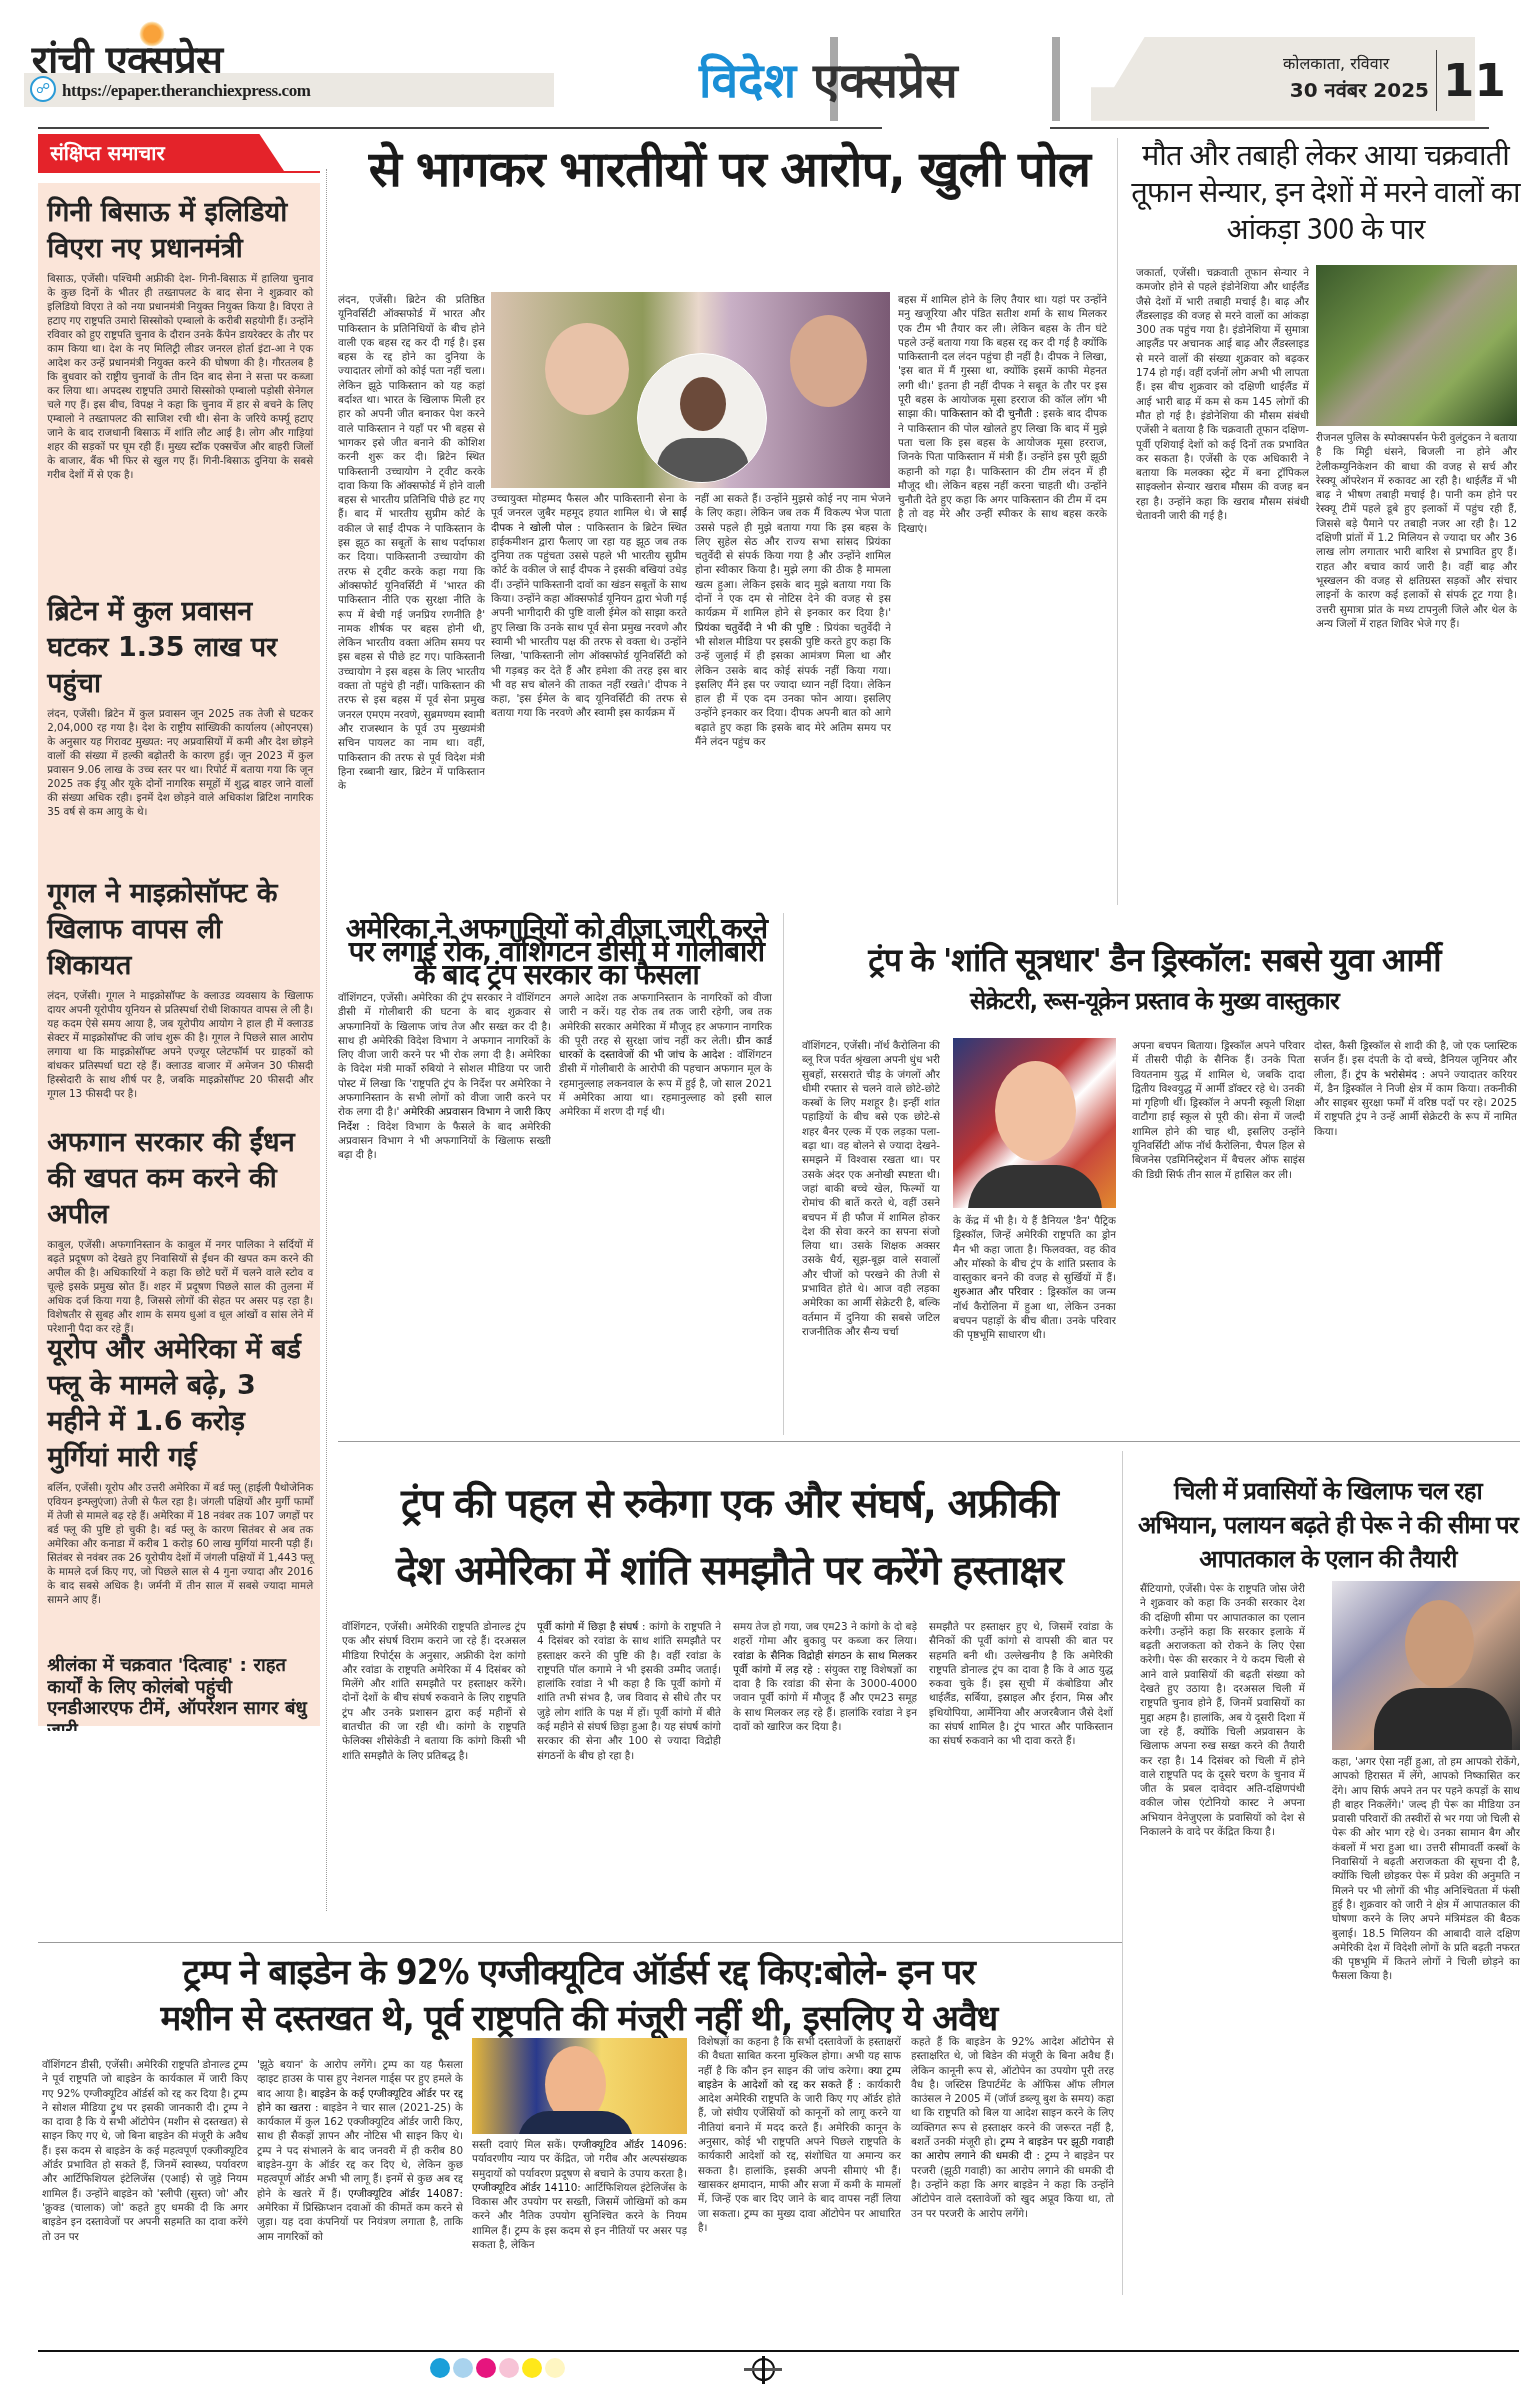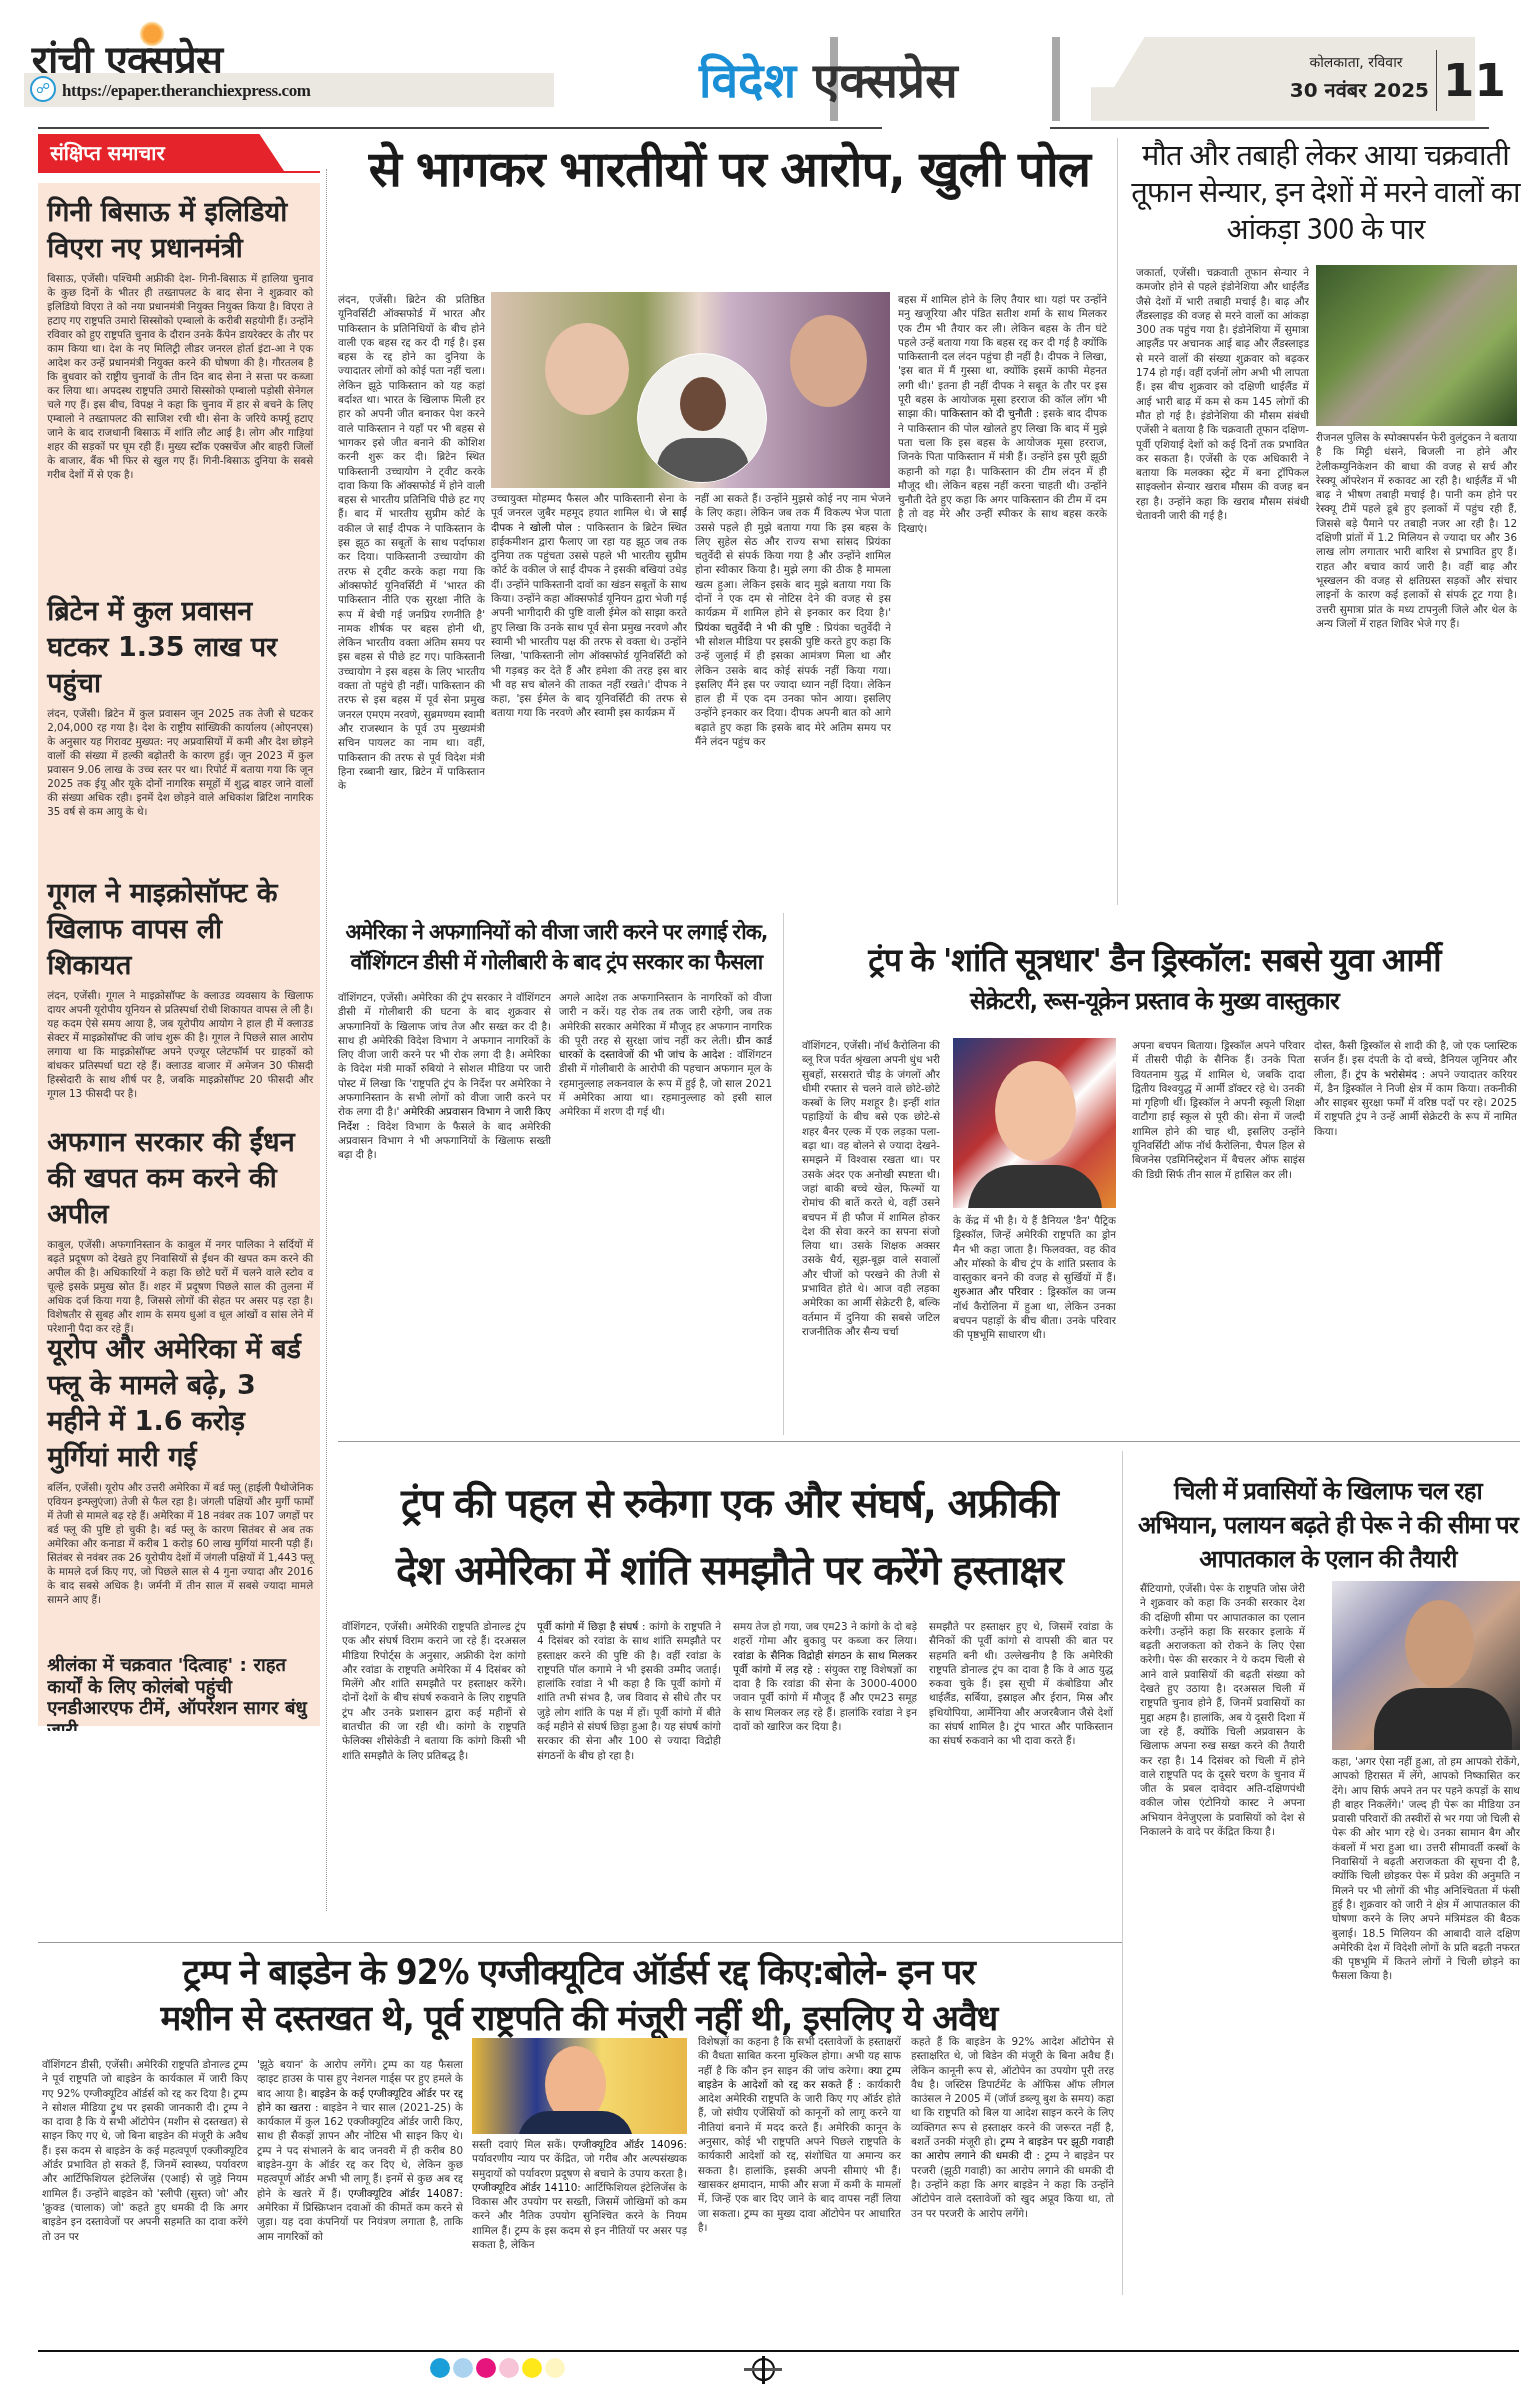--- a/index.html
+++ b/index.html
@@ -12,21 +12,21 @@
 .brand-name{font-family:"DejaVu Serif",serif;font-weight:bold;font-size:40px;color:#222;position:absolute;left:7.7px;top:0;letter-spacing:-0.8px}
 .sun{position:absolute;left:115px;top:-9.2px;width:26px;height:26px;border-radius:50%;background:radial-gradient(circle,#f9a23a 45%,#fbd08a 60%,transparent 70%)}
 .brand-url-bar{position:absolute;left:0;top:58px;width:530px;height:34px;background:#ebe8e2}
 .brand-url{position:absolute;left:38px;top:66px;font-family:Liberation Serif, serif;font-weight:bold;font-size:17px;color:#222;letter-spacing:-0.4px}
 .url-icon{position:absolute;left:6.1px;top:61px;width:26px;height:26px;border-radius:50%;border:2.3px solid #2a9bd7;background:#fff;color:#2a9bd7;font-size:14px;text-align:center;line-height:21.5px}
 .sep-bar{position:absolute;top:21.5px;width:7.7px;height:84px;background:#a8a8a8}
 .section-title{position:absolute;left:675px;top:31px;font-family:"DejaVu Serif",serif;font-weight:bold;font-size:48px}
 .section-title .a{color:#1a8fd6}
 .section-title .b{color:#333}
 .date-box{position:absolute;left:1067px;top:21.5px;width:384px;height:84px;background:#ebe8e2;clip-path:polygon(14% 0,100% 0,100% 100%,0 100%,0 60%,6% 60%)}
-.date-place{position:absolute;left:1259px;top:37px;font-size:14px;color:#222;text-align:center;width:146px}
+.date-place{position:absolute;left:1259px;top:37px;font-size:16px;color:#222;text-align:left;width:146px}
 .date-day{position:absolute;left:1228px;top:61px;font-size:20px;font-weight:bold;color:#222;text-align:right;width:177px}
 .page-num{position:absolute;left:1412px;top:35px;font-size:45px;font-weight:bold;color:#222;border-left:1.5px solid #444;padding-left:6.1px;line-height:61px}
 .rule{position:absolute;height:2.3px;background:#444}
 
 #briefs{left:38px;top:134px;width:282px;height:1608px}
 .brief-tag{position:absolute;left:0;top:0;width:246px;height:37px;background:#e4232a;clip-path:polygon(0 0,90% 0,100% 100%,0 100%);color:#fff;font-weight:bold;font-size:20px;padding:4.6px 12.3px}
 .brief-line{position:absolute;left:0;top:37px;width:282px;height:2.3px;background:#e4232a}
 .brief-bg{position:absolute;left:0;top:49px;width:282px;height:1543px;background:#fbe5d9}
 .brief{position:absolute;left:9.2px;width:266px}
 .brief h3{font-size:27px;line-height:36px;font-weight:bold;color:#222;margin-bottom:4.6px}
@@ -111,21 +111,21 @@
 <div class="dash-v" style="left:1117px;top:138px;height:767px;border-left:0.8px solid #ccc"></div>
 
 <div class="abs" style="left:1128px;top:137px;width:395px">
   <div class="hl" style="font-size:29px;line-height:37px;font-weight:normal">मौत और तबाही लेकर आया चक्रवाती तूफान सेन्यार, इन देशों में मरने वालों का आंकड़ा 300 के पार</div>
 </div>
 <div class="col" style="left:1136px;top:265px;width:173px;height:637px;overflow:hidden">जकार्ता, एजेंसी। चक्रवाती तूफान सेन्यार ने कमजोर होने से पहले इंडोनेशिया और थाईलैंड जैसे देशों में भारी तबाही मचाई है। बाढ़ और लैंडस्लाइड की वजह से मरने वालों का आंकड़ा 300 तक पहुंच गया है। इंडोनेशिया में सुमात्रा आइलैंड पर अचानक आई बाढ़ और लैंडस्लाइड से मरने वालों की संख्या शुक्रवार को बढ़कर 174 हो गई। वहीं दर्जनों लोग अभी भी लापता हैं। इस बीच शुक्रवार को दक्षिणी थाईलैंड में आई भारी बाढ़ में कम से कम 145 लोगों की मौत हो गई है। इंडोनेशिया की मौसम संबंधी एजेंसी ने बताया है कि चक्रवाती तूफान दक्षिण-पूर्वी एशियाई देशों को कई दिनों तक प्रभावित कर सकता है। एजेंसी के एक अधिकारी ने बताया कि मलक्का स्ट्रेट में बना ट्रॉपिकल साइक्लोन सेन्यार खराब मौसम की वजह बन रहा है। उन्होंने कहा कि खराब मौसम संबंधी चेतावनी जारी की गई है।</div>
 <div class="photo" style="left:1316px;top:265px;width:201px;height:161px;background:linear-gradient(135deg,#3b5a2c 0%,#6e8f45 35%,#a59a88 50%,#8caa5a 70%,#2e4a22 100%)"></div>
 <div class="col" style="left:1316px;top:430px;width:201px;height:472px;overflow:hidden">रीजनल पुलिस के स्पोक्सपर्सन फेरी वुलंटुकन ने बताया है कि मिट्टी धंसने, बिजली ना होने और टेलीकम्युनिकेशन की बाधा की वजह से सर्च और रेस्क्यू ऑपरेशन में रुकावट आ रही है। थाईलैंड में भी बाढ़ ने भीषण तबाही मचाई है। पानी कम होने पर रेस्क्यू टीमें पहले डूबे हुए इलाकों में पहुंच रही हैं, जिससे बड़े पैमाने पर तबाही नजर आ रही है। 12 दक्षिणी प्रांतों में 1.2 मिलियन से ज्यादा घर और 36 लाख लोग लगातार भारी बारिश से प्रभावित हुए हैं। राहत और बचाव कार्य जारी है। वहीं बाढ़ और भूस्खलन की वजह से क्षतिग्रस्त सड़कों और संचार लाइनों के कारण कई इलाकों से संपर्क टूट गया है। उत्तरी सुमात्रा प्रांत के मध्य टापनुली जिले और थेल के अन्य जिलों में राहत शिविर भेजे गए हैं।</div>
 
 <div class="abs" style="left:338px;top:917px;width:437px">
-  <div class="hl" style="font-size:21px;line-height:30px">अमेरिका ने अफगानियों को वीजा जारी करने पर लगाई रोक, वॉशिंगटन डीसी में गोलीबारी के बाद ट्रंप सरकार का फैसला</div>
+  <div class="hl" style="font-size:28px;line-height:23px">अमेरिका ने अफगानियों को वीजा जारी करने पर लगाई रोक, वॉशिंगटन डीसी में गोलीबारी के बाद ट्रंप सरकार का फैसला</div>
 </div>
 <div class="col" style="left:338px;top:990px;width:213px;height:441px;overflow:hidden"><span>वॉशिंगटन, एजेंसी। अमेरिका की ट्रंप सरकार ने वॉशिंगटन डीसी में गोलीबारी की घटना के बाद शुक्रवार से अफगानियों के खिलाफ जांच तेज और सख्त कर दी है। साथ ही अमेरिकी विदेश विभाग ने अफगान नागरिकों के लिए वीजा जारी करने पर भी रोक लगा दी है। अमेरिका के विदेश मंत्री मार्को रुबियो ने सोशल मीडिया पर जारी पोस्ट में लिखा कि 'राष्ट्रपति ट्रंप के निर्देश पर अमेरिका ने अफगानिस्तान के सभी लोगों को वीजा जारी करने पर रोक लगा दी है।'</span> <span class="subhead">अमेरिकी अप्रवासन विभाग ने जारी किए निर्देश :</span> <span>विदेश विभाग के फैसले के बाद अमेरिकी अप्रवासन विभाग ने भी अफगानियों के खिलाफ सख्ती बढ़ा दी है।</span></div>
 <div class="col" style="left:559px;top:990px;width:213px;height:441px;overflow:hidden"><span>अगले आदेश तक अफगानिस्तान के नागरिकों को वीजा जारी न करें। यह रोक तब तक जारी रहेगी, जब तक अमेरिकी सरकार अमेरिका में मौजूद हर अफगान नागरिक की पूरी तरह से सुरक्षा जांच नहीं कर लेती।</span> <span class="subhead">ग्रीन कार्ड धारकों के दस्तावेजों की भी जांच के आदेश :</span> <span>वॉशिंगटन डीसी में गोलीबारी के आरोपी की पहचान अफगान मूल के रहमानुल्लाह लकनवाल के रूप में हुई है, जो साल 2021 में अमेरिका आया था। रहमानुल्लाह को इसी साल अमेरिका में शरण दी गई थी।</span></div>
 <div class="dash-v" style="left:783px;top:913px;height:522px;border-left:0.8px solid #ccc"></div>
 
 <div class="abs" style="left:790px;top:940px;width:729px">
   <div class="hl" style="font-size:32px;line-height:41px">ट्रंप के 'शांति सूत्रधार' डैन ड्रिस्कॉल: सबसे युवा आर्मी</div>
   <div class="hl" style="font-size:24px;line-height:41px">सेक्रेटरी, रूस-यूक्रेन प्रस्ताव के मुख्य वास्तुकार</div>
 </div>
 <div class="col" style="left:802px;top:1038px;width:138px;height:395px;overflow:hidden">वॉशिंगटन, एजेंसी। नॉर्थ कैरोलिना की ब्लू रिज पर्वत श्रृंखला अपनी धुंध भरी सुबहों, सरसराते चीड़ के जंगलों और धीमी रफ्तार से चलने वाले छोटे-छोटे कस्बों के लिए मशहूर है। इन्हीं शांत पहाड़ियों के बीच बसे एक छोटे-से शहर बैनर एल्क में एक लड़का पला-बढ़ा था। वह बोलने से ज्यादा देखने-समझने में विश्वास रखता था। पर उसके अंदर एक अनोखी स्पष्टता थी। जहां बाकी बच्चे खेल, फिल्मों या रोमांच की बातें करते थे, वहीं उसने बचपन में ही फौज में शामिल होकर देश की सेवा करने का सपना संजो लिया था। उसके शिक्षक अक्सर उसके धैर्य, सूझ-बूझ वाले सवालों और चीजों को परखने की तेजी से प्रभावित होते थे। आज वही लड़का अमेरिका का आर्मी सेक्रेटरी है, बल्कि वर्तमान में दुनिया की सबसे जटिल राजनीतिक और सैन्य चर्चा</div>

